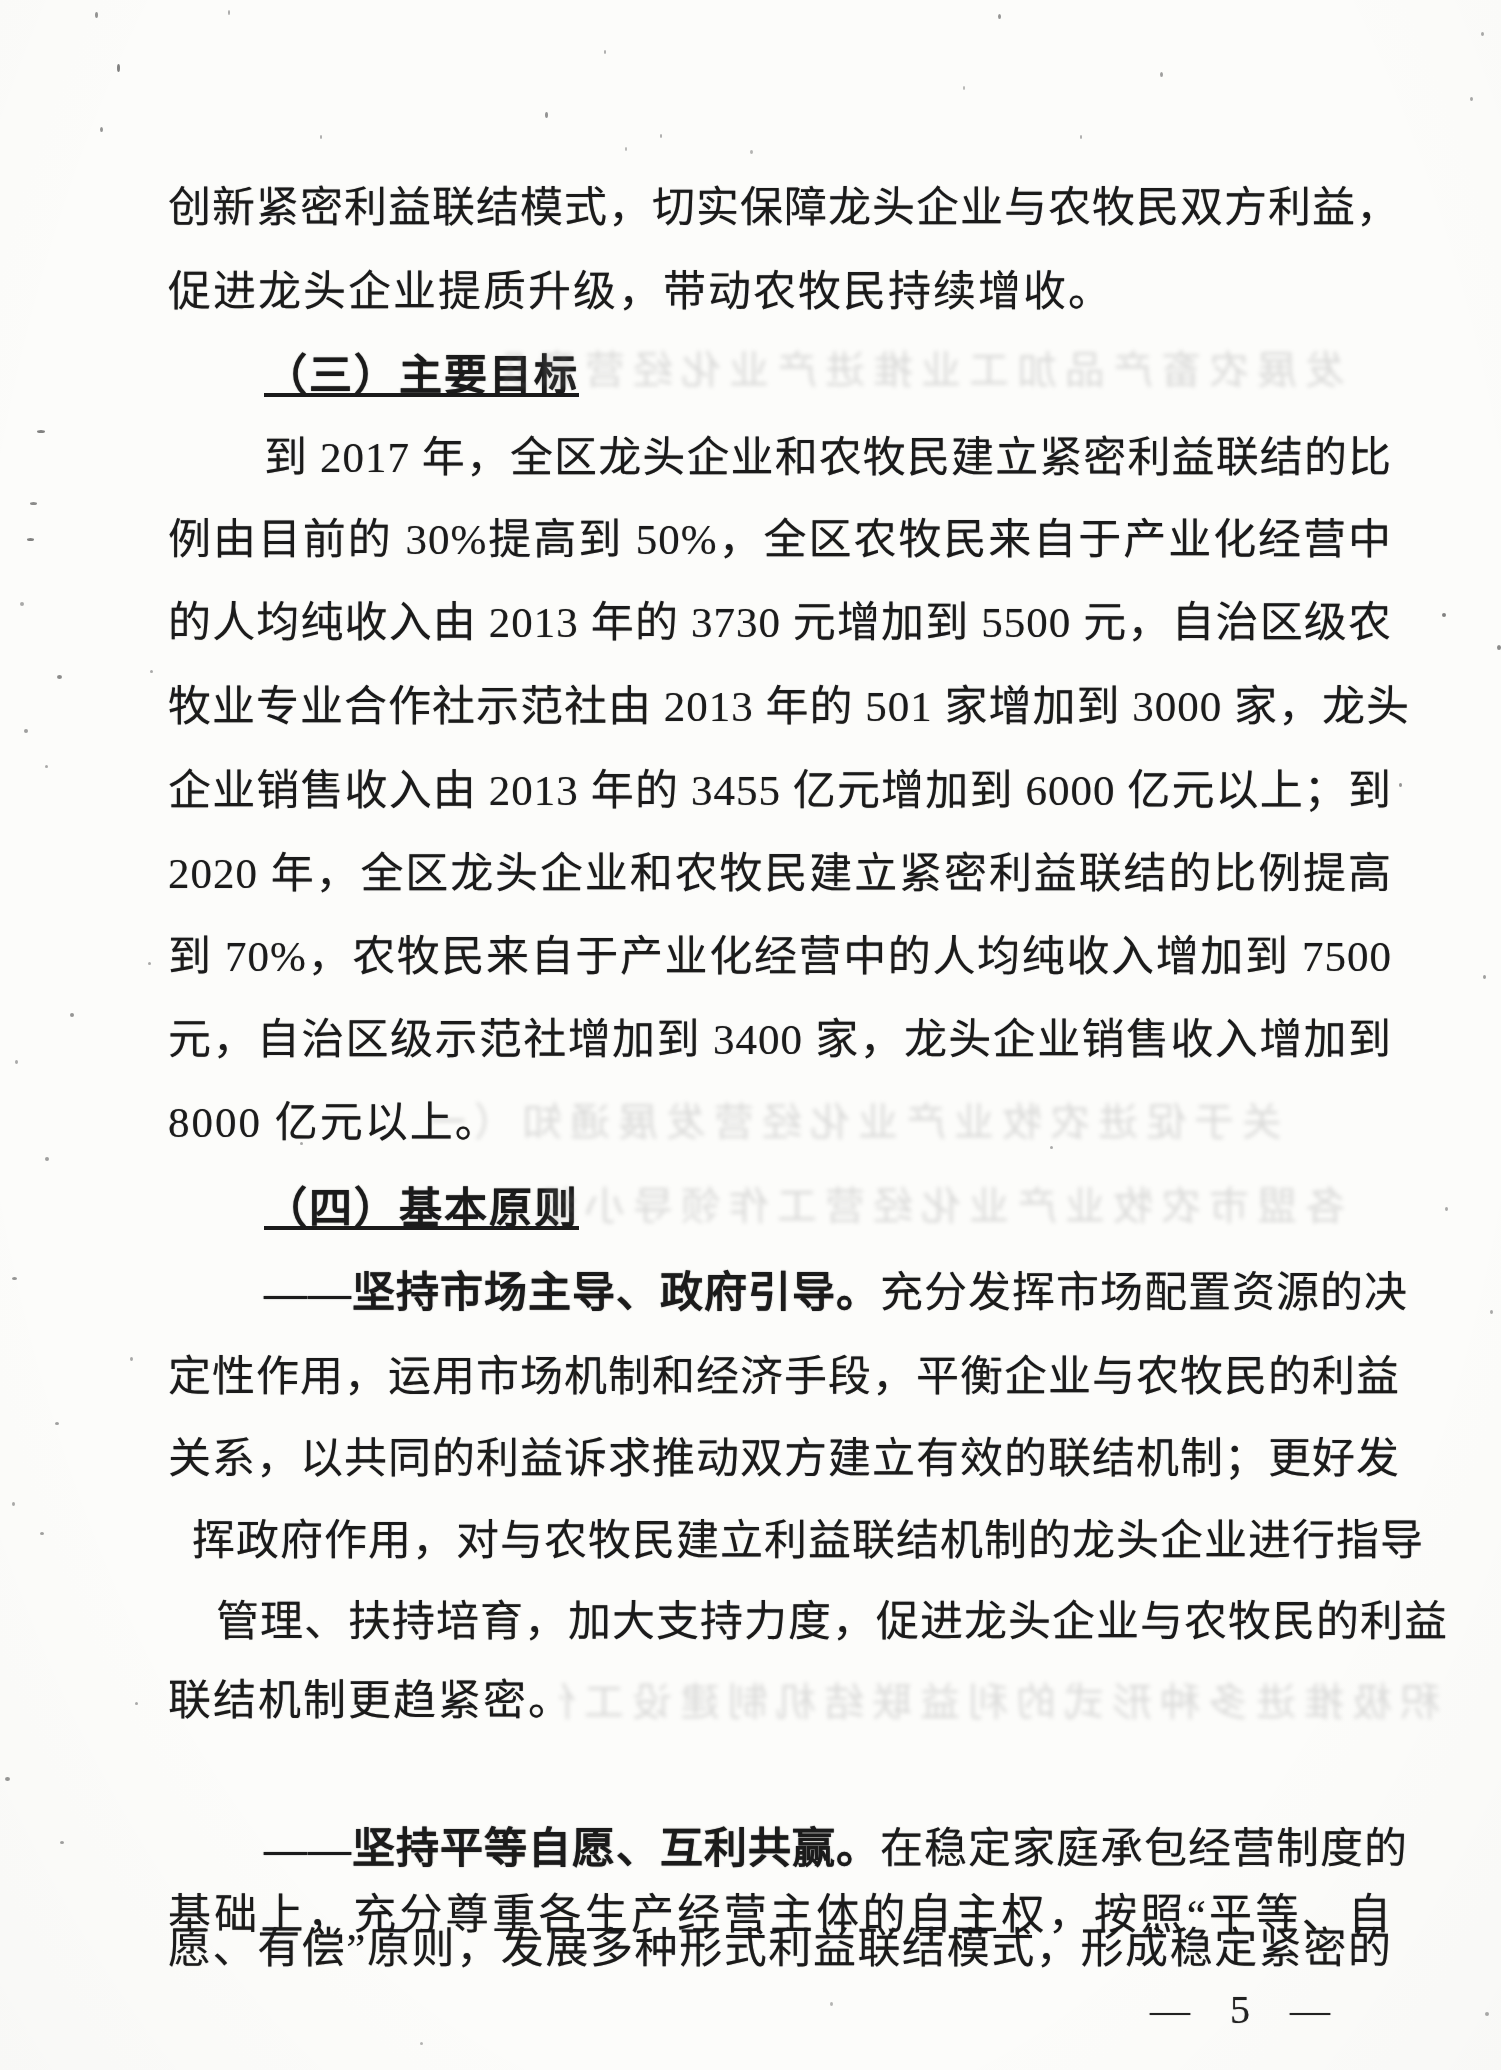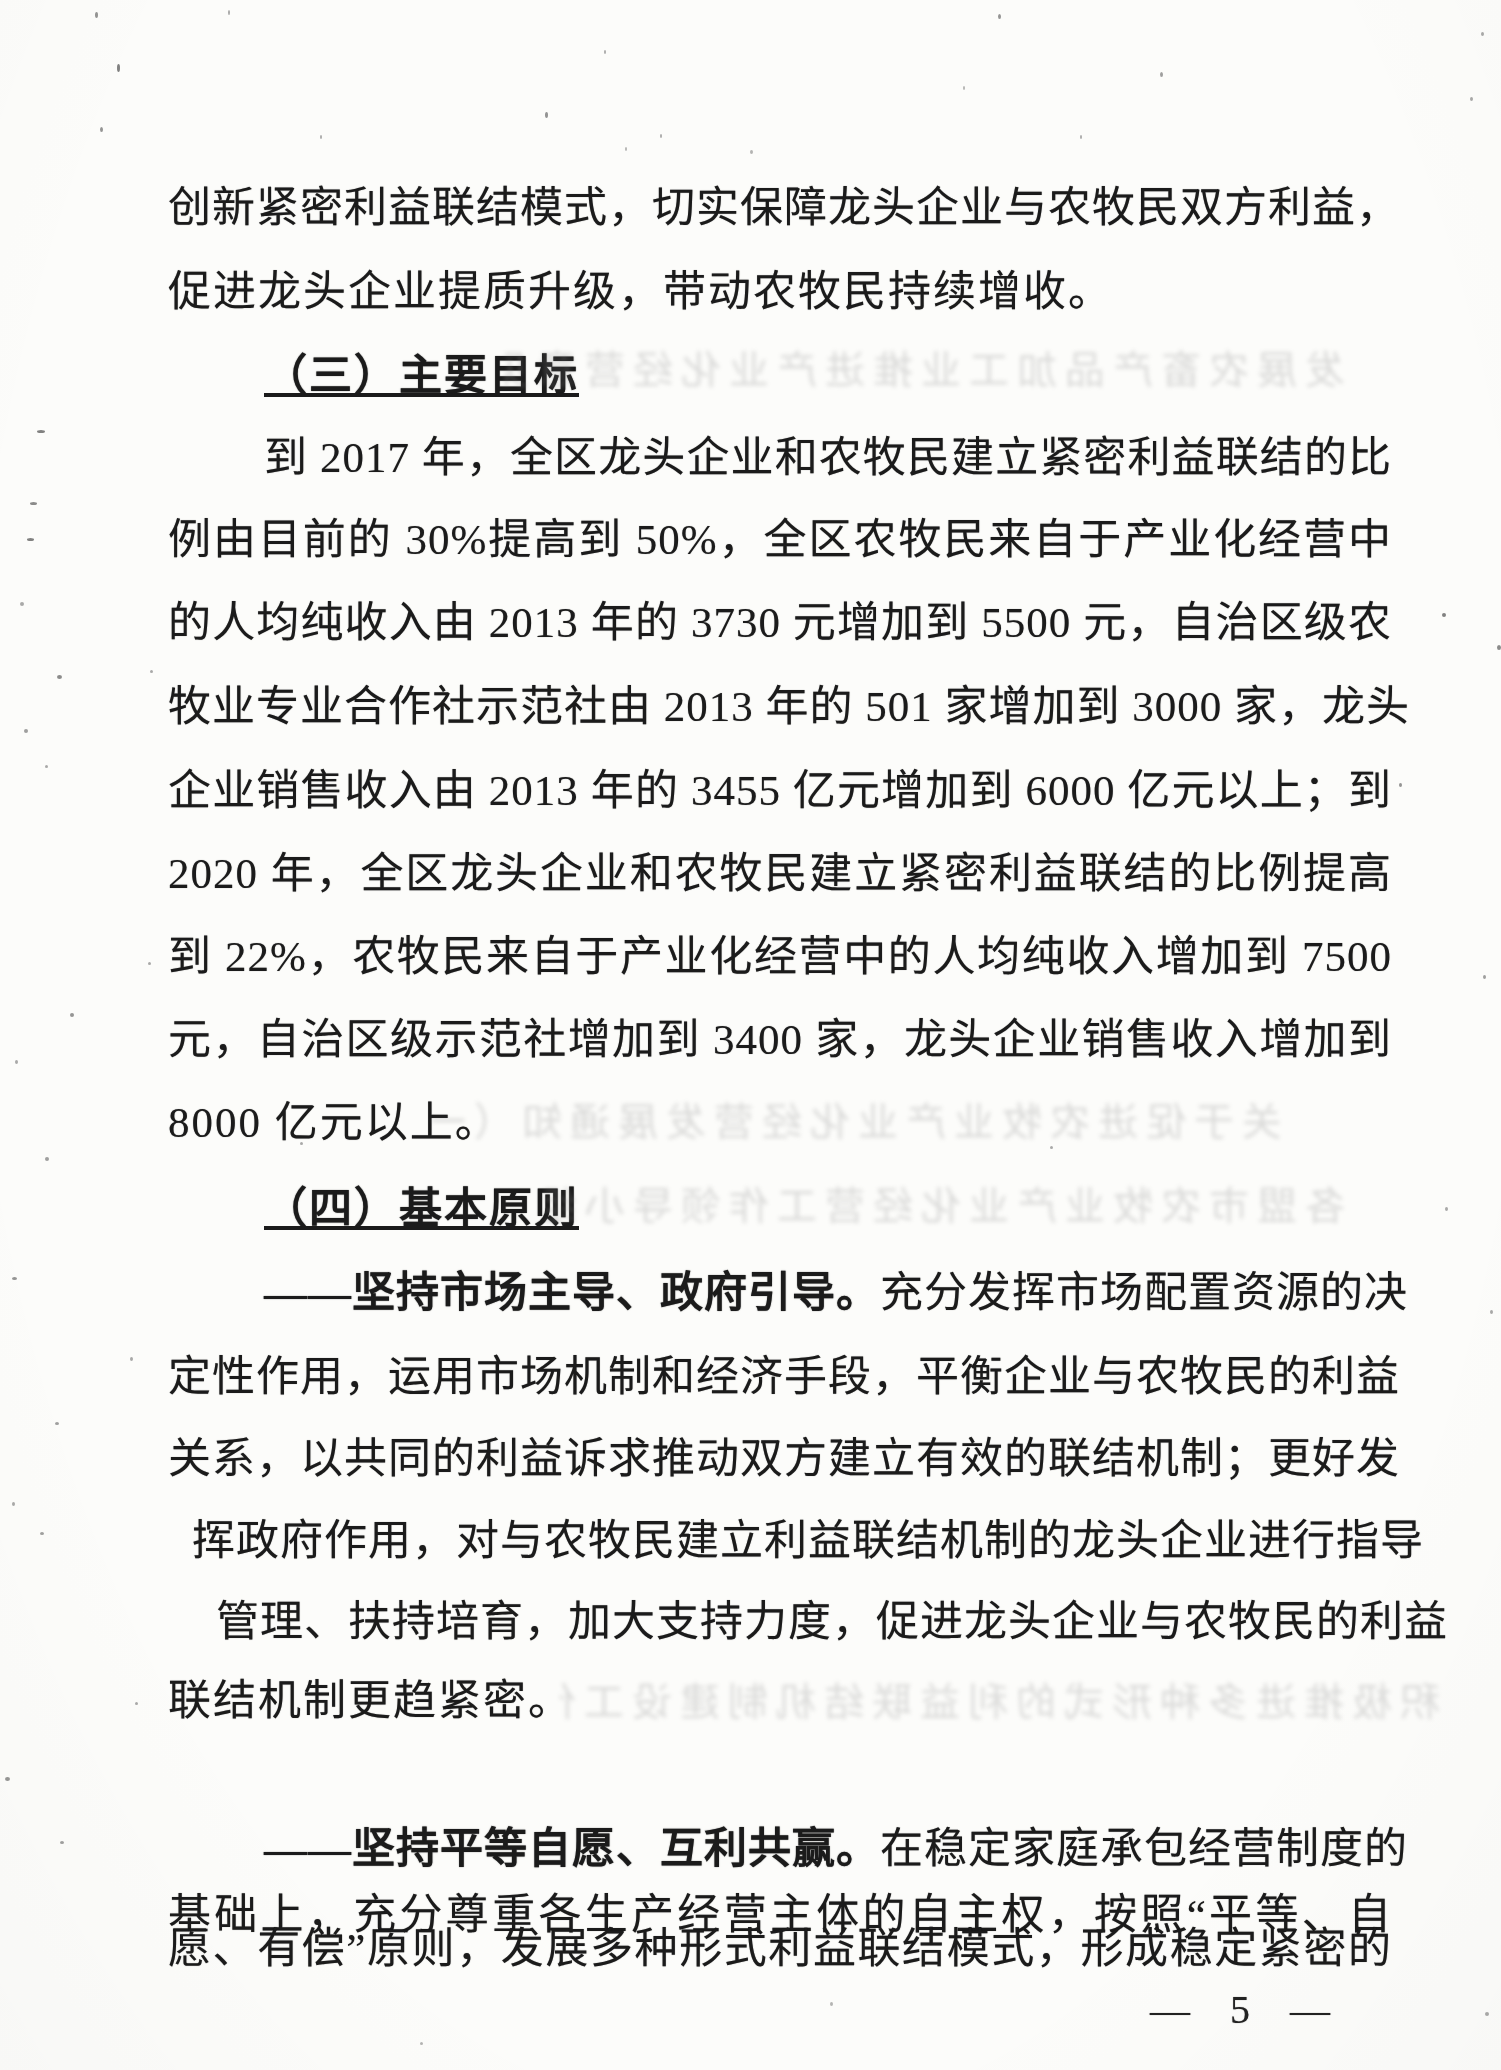--- a/index.html
+++ b/index.html
@@ -78,21 +78,21 @@
   <div>
       <div class="line" style="top: 177px;">创新紧密利益联结模式，切实保障龙头企业与农牧民双方利益，</div>
       <div class="line no-justify" style="top: 261px;">促进龙头企业提质升级，带动农牧民持续增收。</div>
       <div class="line heading indent no-justify" style="top: 345px;">（三）主要目标</div>
       <div class="line indent" style="top: 427px;">到 2017 年，全区龙头企业和农牧民建立紧密利益联结的比</div>
       <div class="line" style="top: 509px;">例由目前的 30%提高到 50%，全区农牧民来自于产业化经营中</div>
       <div class="line" style="top: 592px;">的人均纯收入由 2013 年的 3730 元增加到 5500 元，自治区级农</div>
       <div class="line" style="top: 676px;">牧业专业合作社示范社由 2013 年的 501 家增加到 3000 家，龙头</div>
       <div class="line" style="top: 760px;">企业销售收入由 2013 年的 3455 亿元增加到 6000 亿元以上；到</div>
       <div class="line" style="top: 843px;">2020 年，全区龙头企业和农牧民建立紧密利益联结的比例提高</div>
-      <div class="line" style="top: 926px;">到 22%，农牧民来自于产业化经营中的人均纯收入增加到 7500</div>
+      <div class="line" style="top: 926px;">到 70%，农牧民来自于产业化经营中的人均纯收入增加到 7500</div>
       <div class="line" style="top: 1009px;">元，自治区级示范社增加到 3400 家，龙头企业销售收入增加到</div>
       <div class="line no-justify" style="top: 1092px;">8000 亿元以上。</div>
       <div class="line heading indent no-justify" style="top: 1178px;">（四）基本原则</div>
       <div class="line indent" style="top: 1262px;"><span class="lead">——坚持市场主导、政府引导。</span>充分发挥市场配置资源的决</div>
       <div class="line" style="top: 1346px;">定性作用，运用市场机制和经济手段，平衡企业与农牧民的利益</div>
       <div class="line" style="top: 1428px;">关系，以共同的利益诉求推动双方建立有效的联结机制；更好发</div>
       <div class="line" style="top: 1510px; margin-left: 24px;">挥政府作用，对与农牧民建立利益联结机制的龙头企业进行指导</div>
       <div class="line" style="top: 1591px; margin-left: 48px;">管理、扶持培育，加大支持力度，促进龙头企业与农牧民的利益</div>
       <div class="line no-justify" style="top: 1670px;">联结机制更趋紧密。</div>
       <div class="line indent" style="top: 1818px;"><span class="lead">——坚持平等自愿、互利共赢。</span>在稳定家庭承包经营制度的</div>

